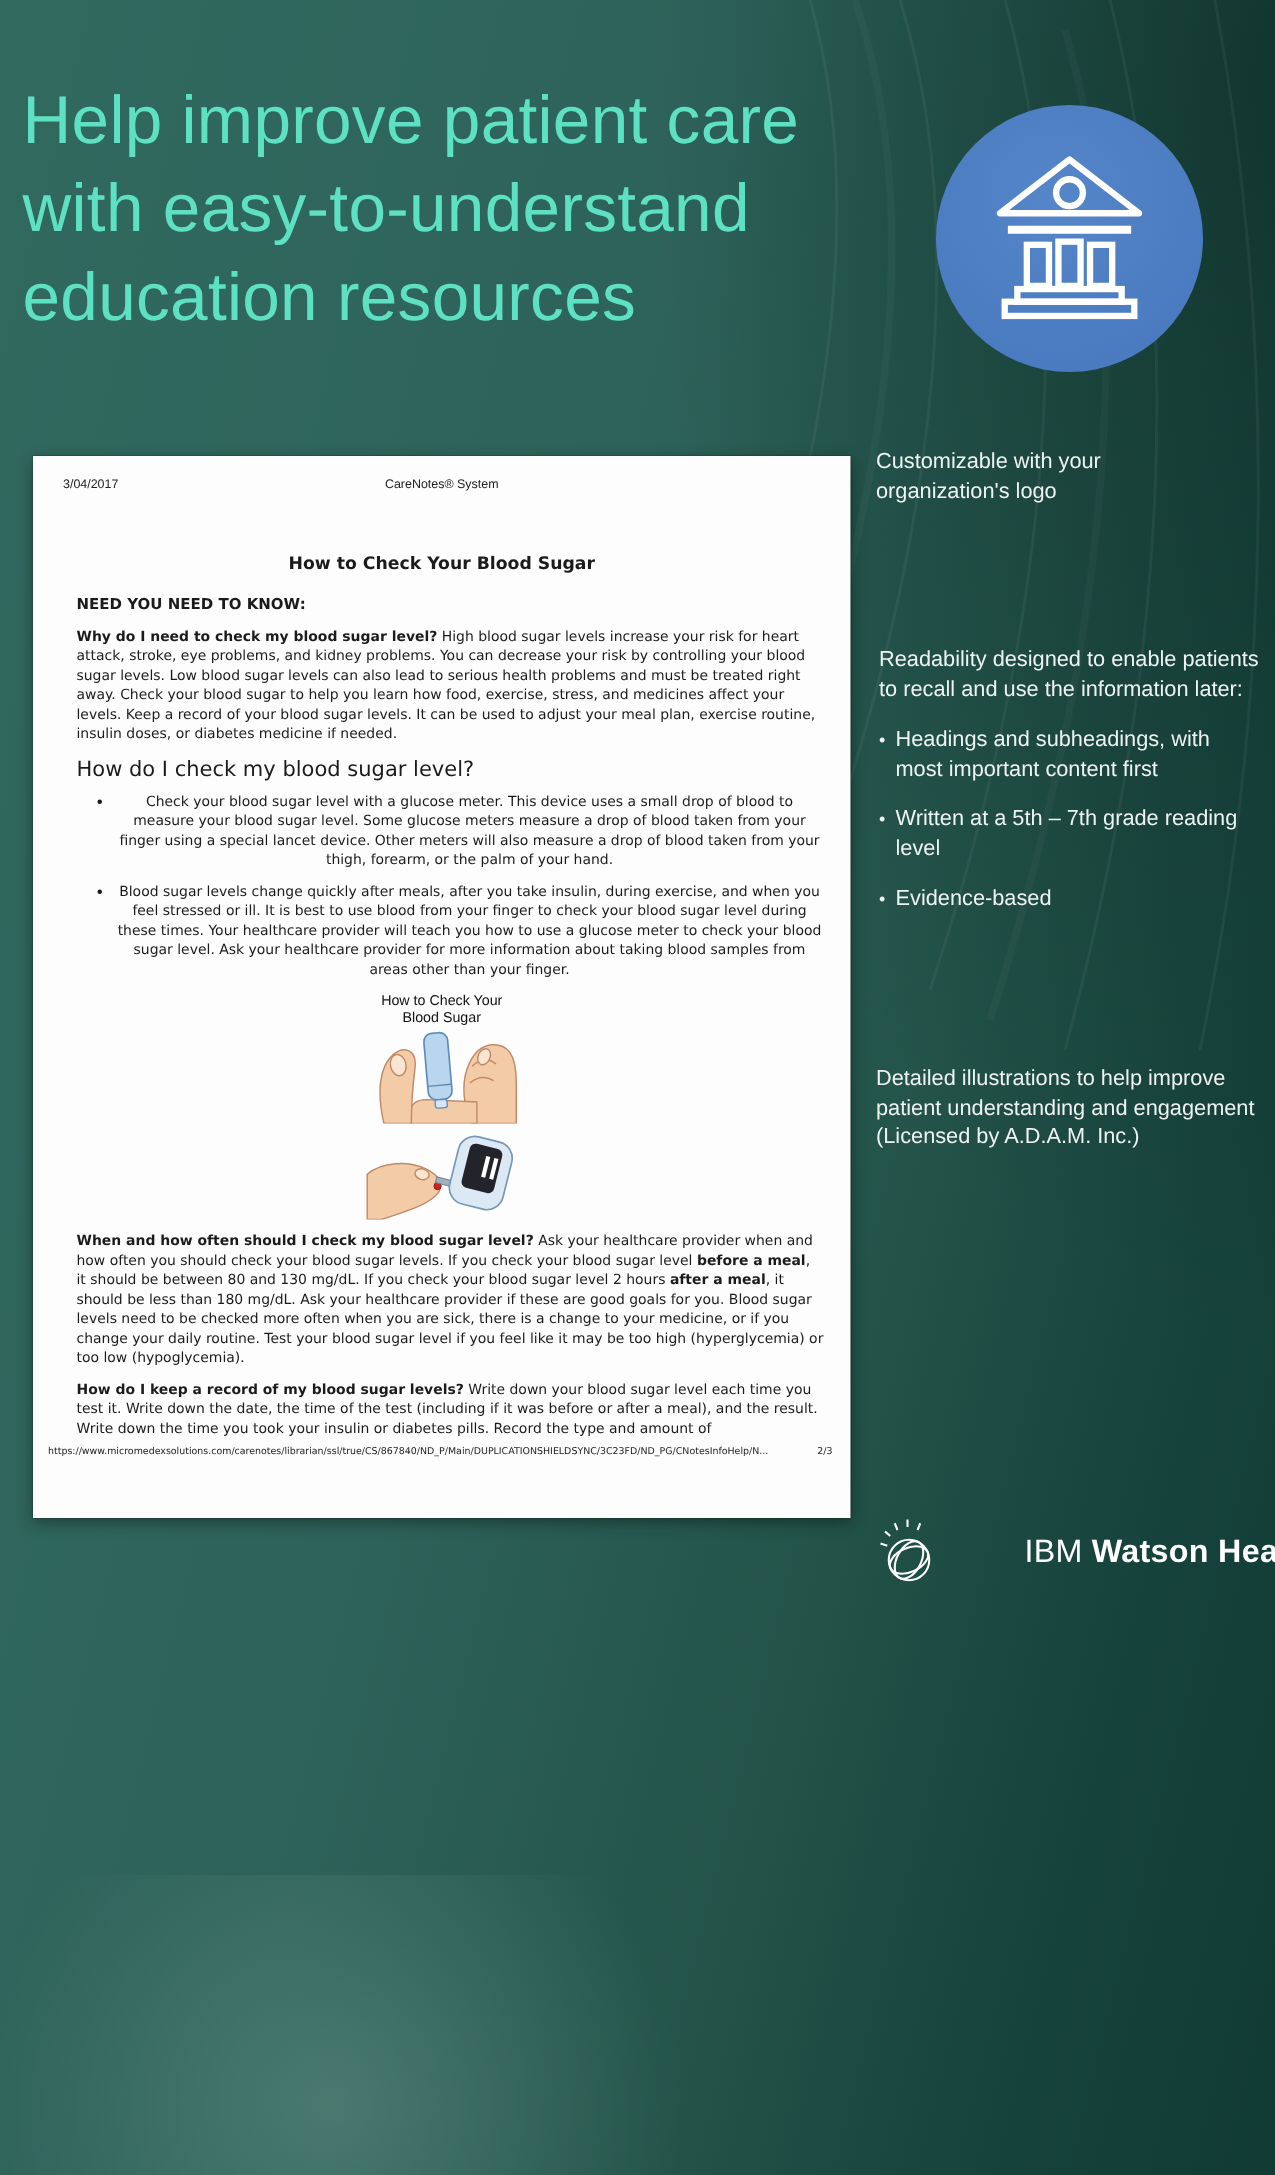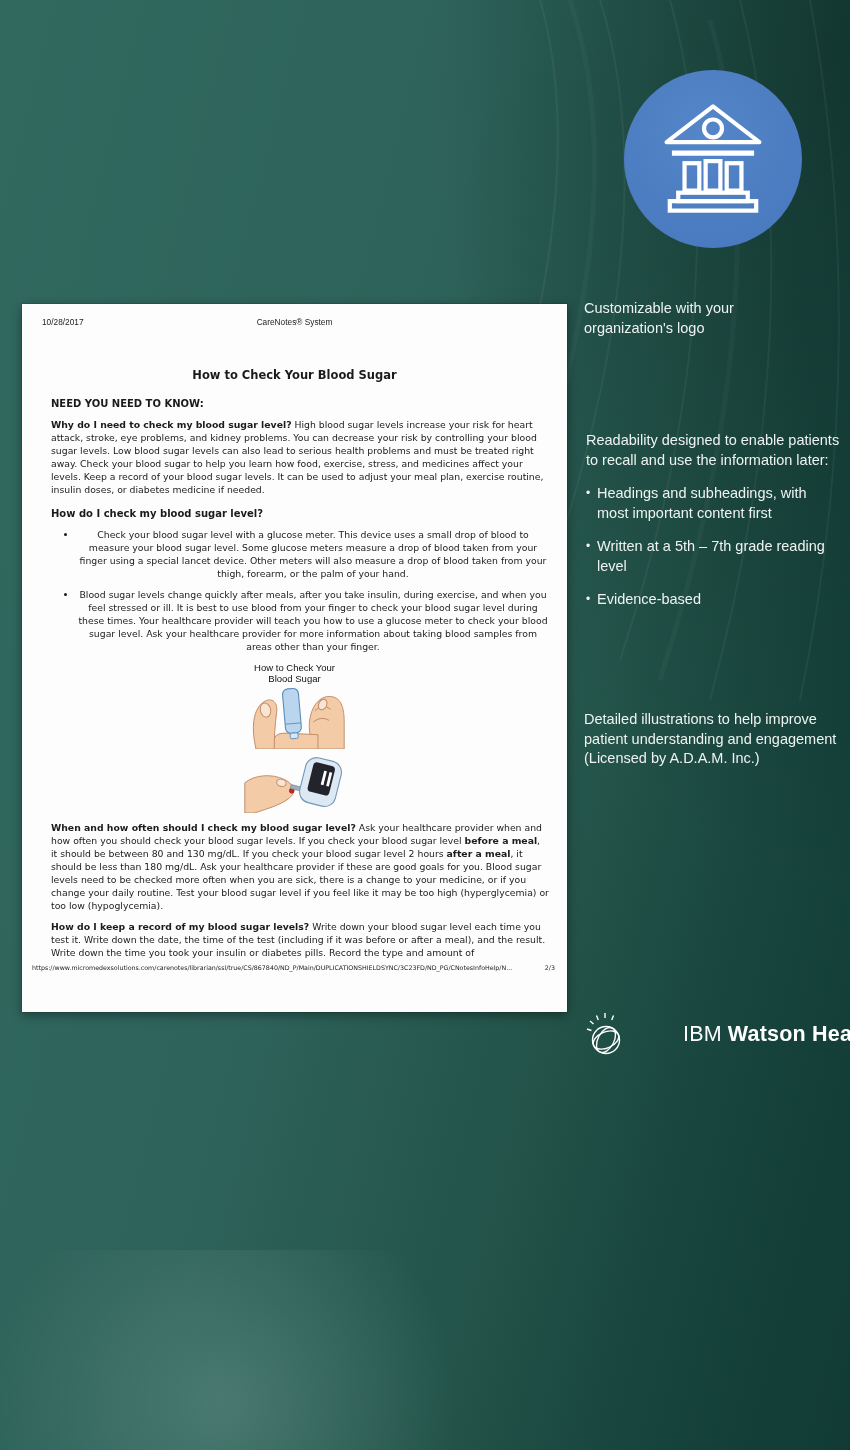--- a/index.html
+++ b/index.html
@@ -24,21 +24,21 @@
     box-shadow:0 3px 10px rgba(0,0,0,.38),0 0 1px rgba(0,0,0,.5);overflow:hidden;
     font-family:"DejaVu Sans",sans-serif;font-size:9.3px;line-height:13px;}
   .doc-header{position:relative;padding-top:13px;height:11px;font-family:"Liberation Sans",sans-serif;
     font-size:8.3px;line-height:11px;color:#222;}
   .doc-date{position:absolute;left:20px;top:13px;}
   .doc-system{display:block;text-align:center;}
   .doc-title{margin:41px 0 0 0;text-align:center;font-size:11.5px;font-weight:bold;}
   .doc-know{margin:15px 18px 0 29px;font-size:10px;font-weight:bold;}
   .doc-p{margin:8px 18px 0 29px;}
   .doc-p .b,.doc-bullets .b{font-weight:bold;}
-  .doc-sub{margin:11px 18px 0 29px;font-size:10px;font-weight:bold;}
+  .doc-sub{margin:11px 18px 0 29px;font-size:14px;font-weight:normal;}
   .doc-bullets{margin:8px 18px 0 0;padding-left:55px;text-align:center;}
   .doc-bullets li{margin-bottom:8px;}
   .doc-figure{margin-top:9px;text-align:center;}
   .doc-figcap{font-family:"Liberation Sans",sans-serif;font-size:9.5px;line-height:11px;color:#111;}
   .doc-figimgs{margin-top:3px;}
   .doc-figimgs svg{display:block;margin:2px auto 0 auto;}
   .doc-footer{display:flex;justify-content:space-between;margin:5px 12px 0 10px;
     font-size:6.3px;line-height:8px;color:#222;font-family:"DejaVu Sans",sans-serif;}
   .doc-url{white-space:nowrap;overflow:hidden;max-width:495px;}
 
@@ -72,37 +72,42 @@
       <path d="M320,0 C370,200 360,440 290,700"></path>
       <path d="M390,0 C430,220 430,460 380,700"></path>
     </g>
     <g stroke="#ffffff" stroke-opacity="0.03" stroke-width="5">
       <path d="M150,0 C200,150 170,350 90,560"></path>
       <path d="M290,20 C340,190 320,430 240,680"></path>
     </g>
   </svg>
   <div class="bg-blob"></div>
 
+  <h1 class="hero-title">
+    <span class="line">Help improve patient care</span>
+    <span class="line">with easy-to-understand</span>
+    <span class="line">education resources</span>
+  </h1>
 
   <div class="hero-circle">
     <svg width="112" height="118" viewBox="0 0 104 112" fill="none" stroke="#ffffff" stroke-width="4">
       <polygon points="52,6 8,40 96,40" stroke-linejoin="round"></polygon>
       <circle cx="52" cy="27" r="8.5"></circle>
       <line x1="13" y1="50.5" x2="91" y2="50.5" stroke-width="5"></line>
       <rect x="25" y="60" width="14" height="26"></rect>
       <rect x="45" y="58" width="14" height="28"></rect>
       <rect x="65" y="60" width="14" height="26"></rect>
       <rect x="19" y="88" width="66" height="8"></rect>
       <rect x="11" y="96" width="82" height="9"></rect>
     </svg>
   </div>
 
   <div class="doc">
     <div class="doc-header">
-      <span class="doc-date">10/28/2017</span>
+      <span class="doc-date">3/04/2017</span>
       <span class="doc-system">CareNotes® System</span>
     </div>
     <div class="doc-title">How to Check Your Blood Sugar</div>
     <div class="doc-know">NEED YOU NEED TO KNOW:</div>
 
     <p class="doc-p"><span class="b">Why do I need to check my blood sugar level?</span><span> High blood sugar levels increase your risk for heart attack, stroke, eye problems, and kidney problems. You can decrease your risk by controlling your blood sugar levels. Low blood sugar levels can also lead to serious health problems and must be treated right away. Check your blood sugar to help you learn how food, exercise, stress, and medicines affect your levels. Keep a record of your blood sugar levels. It can be used to adjust your meal plan, exercise routine, insulin doses, or diabetes medicine if needed.</span></p>
 
     <div class="doc-sub">How do I check my blood sugar level?</div>
 
     <ul class="doc-bullets">

